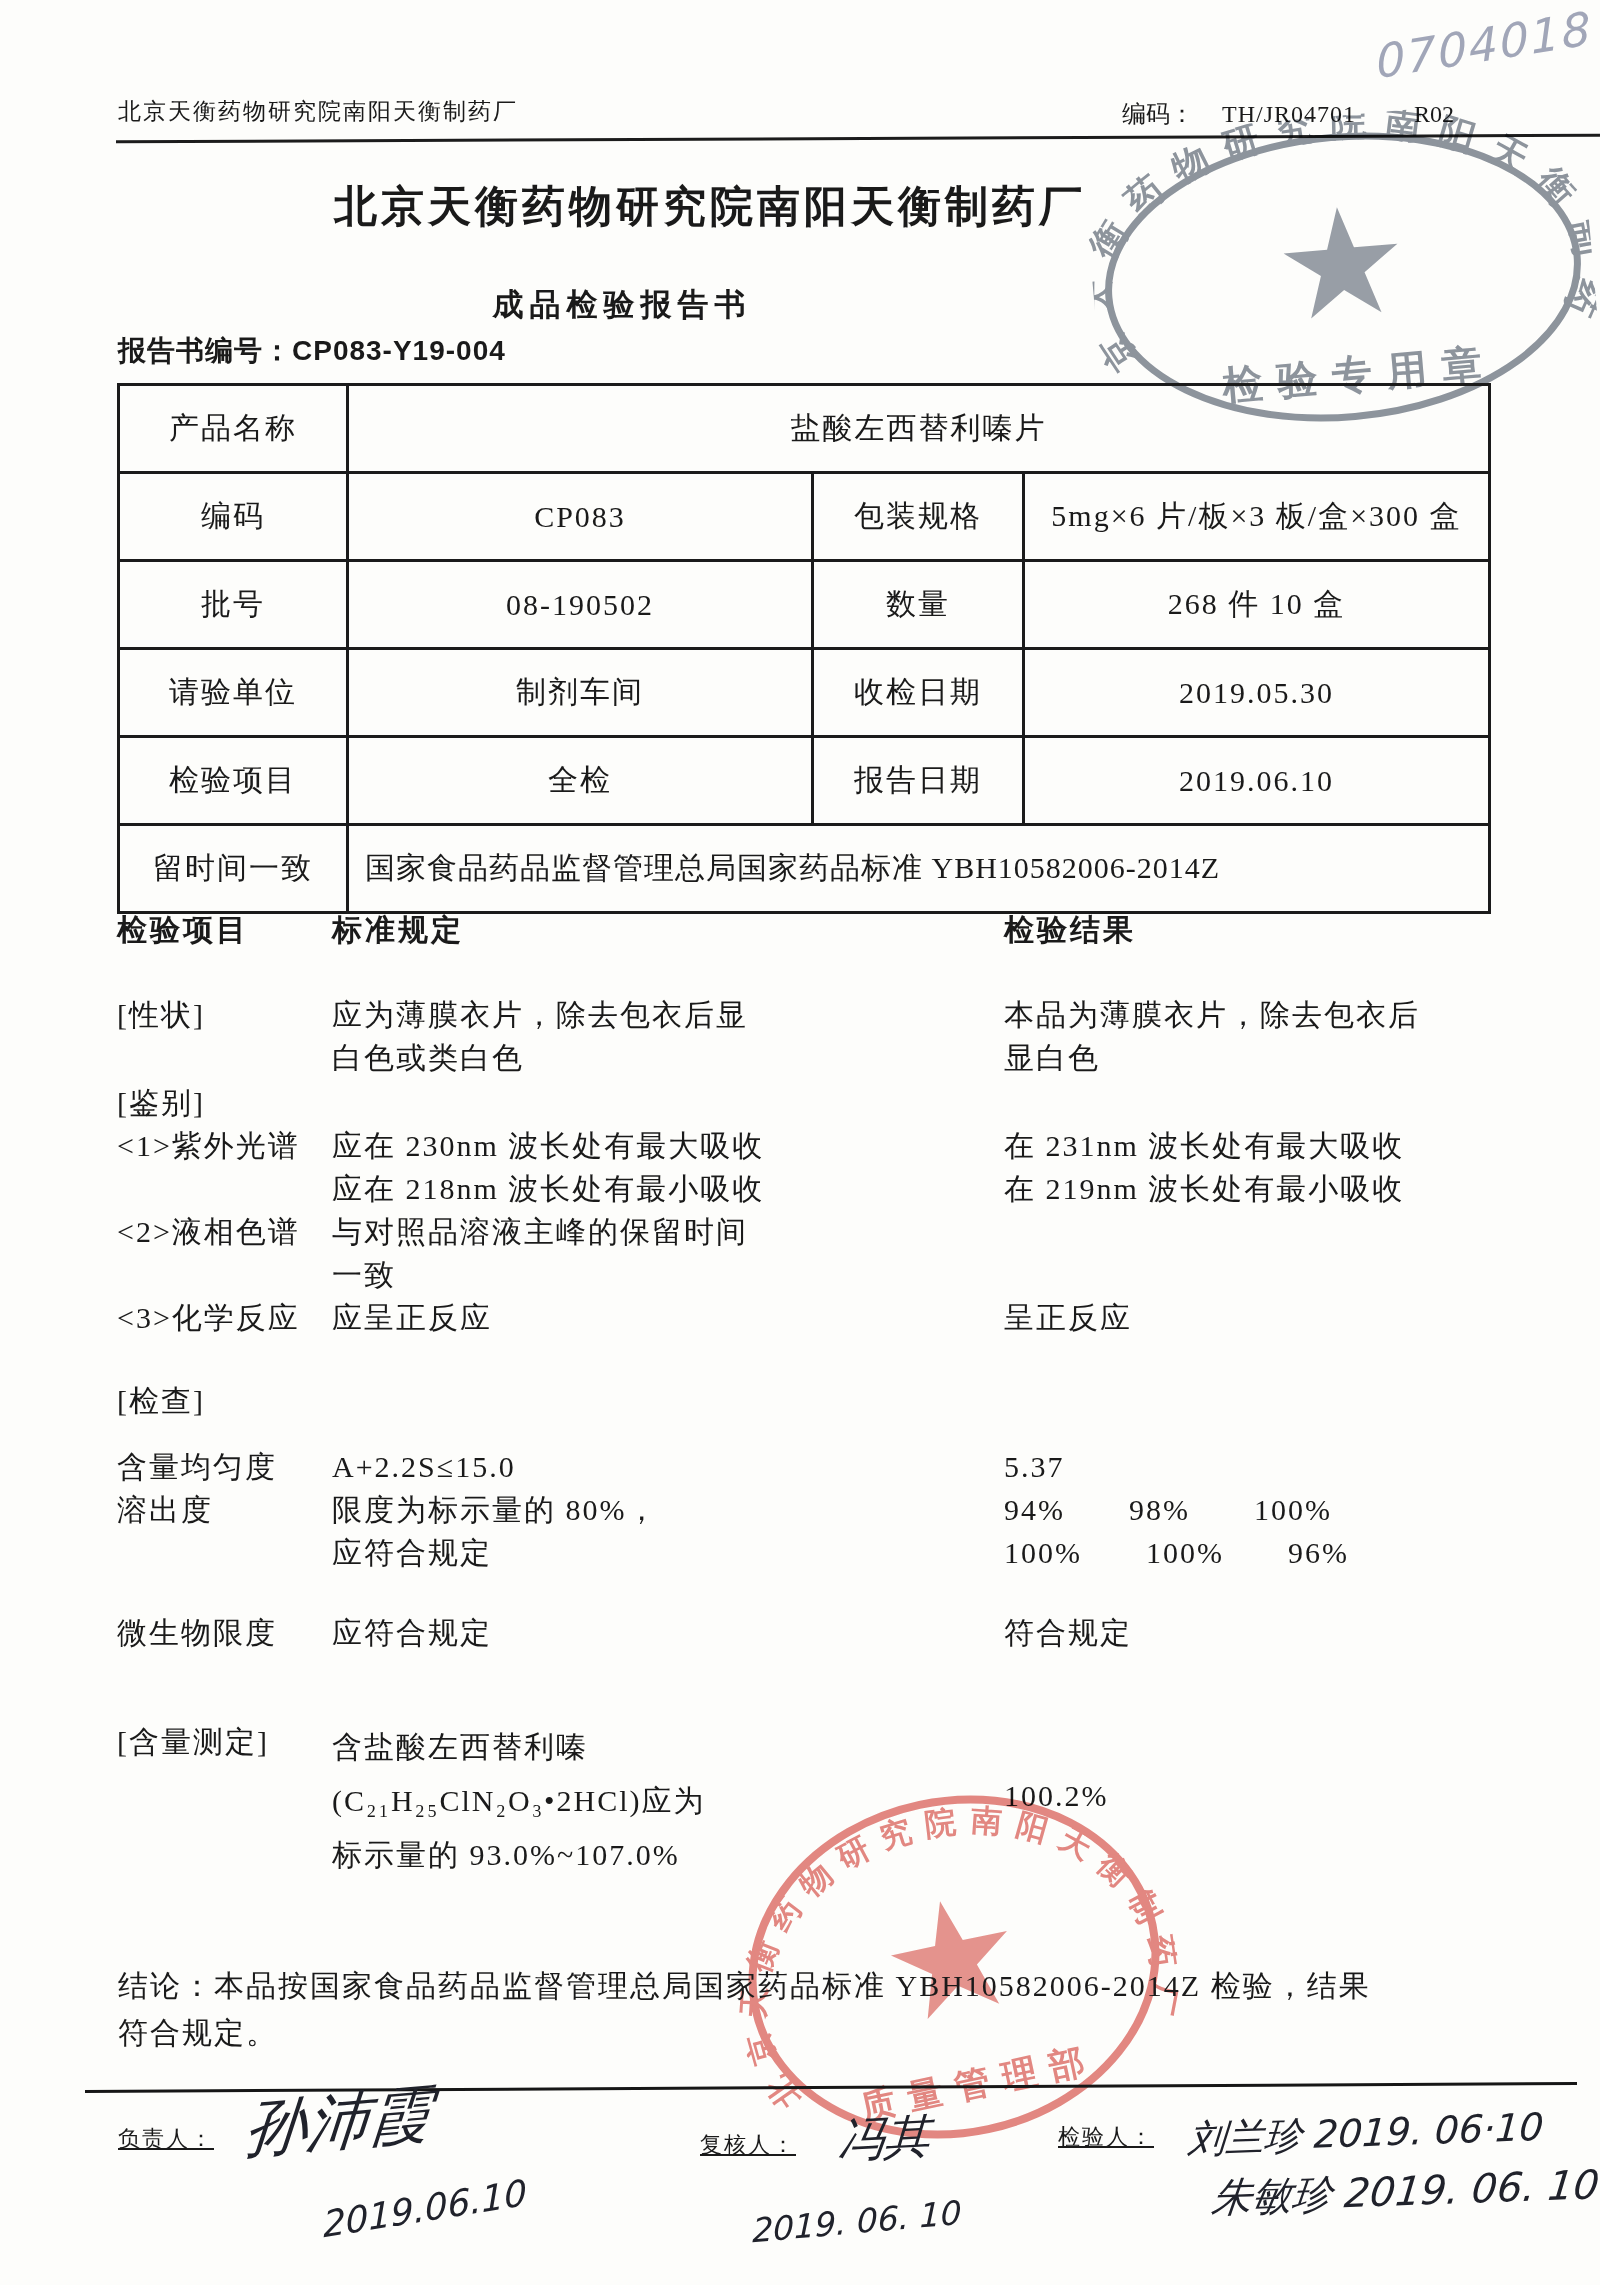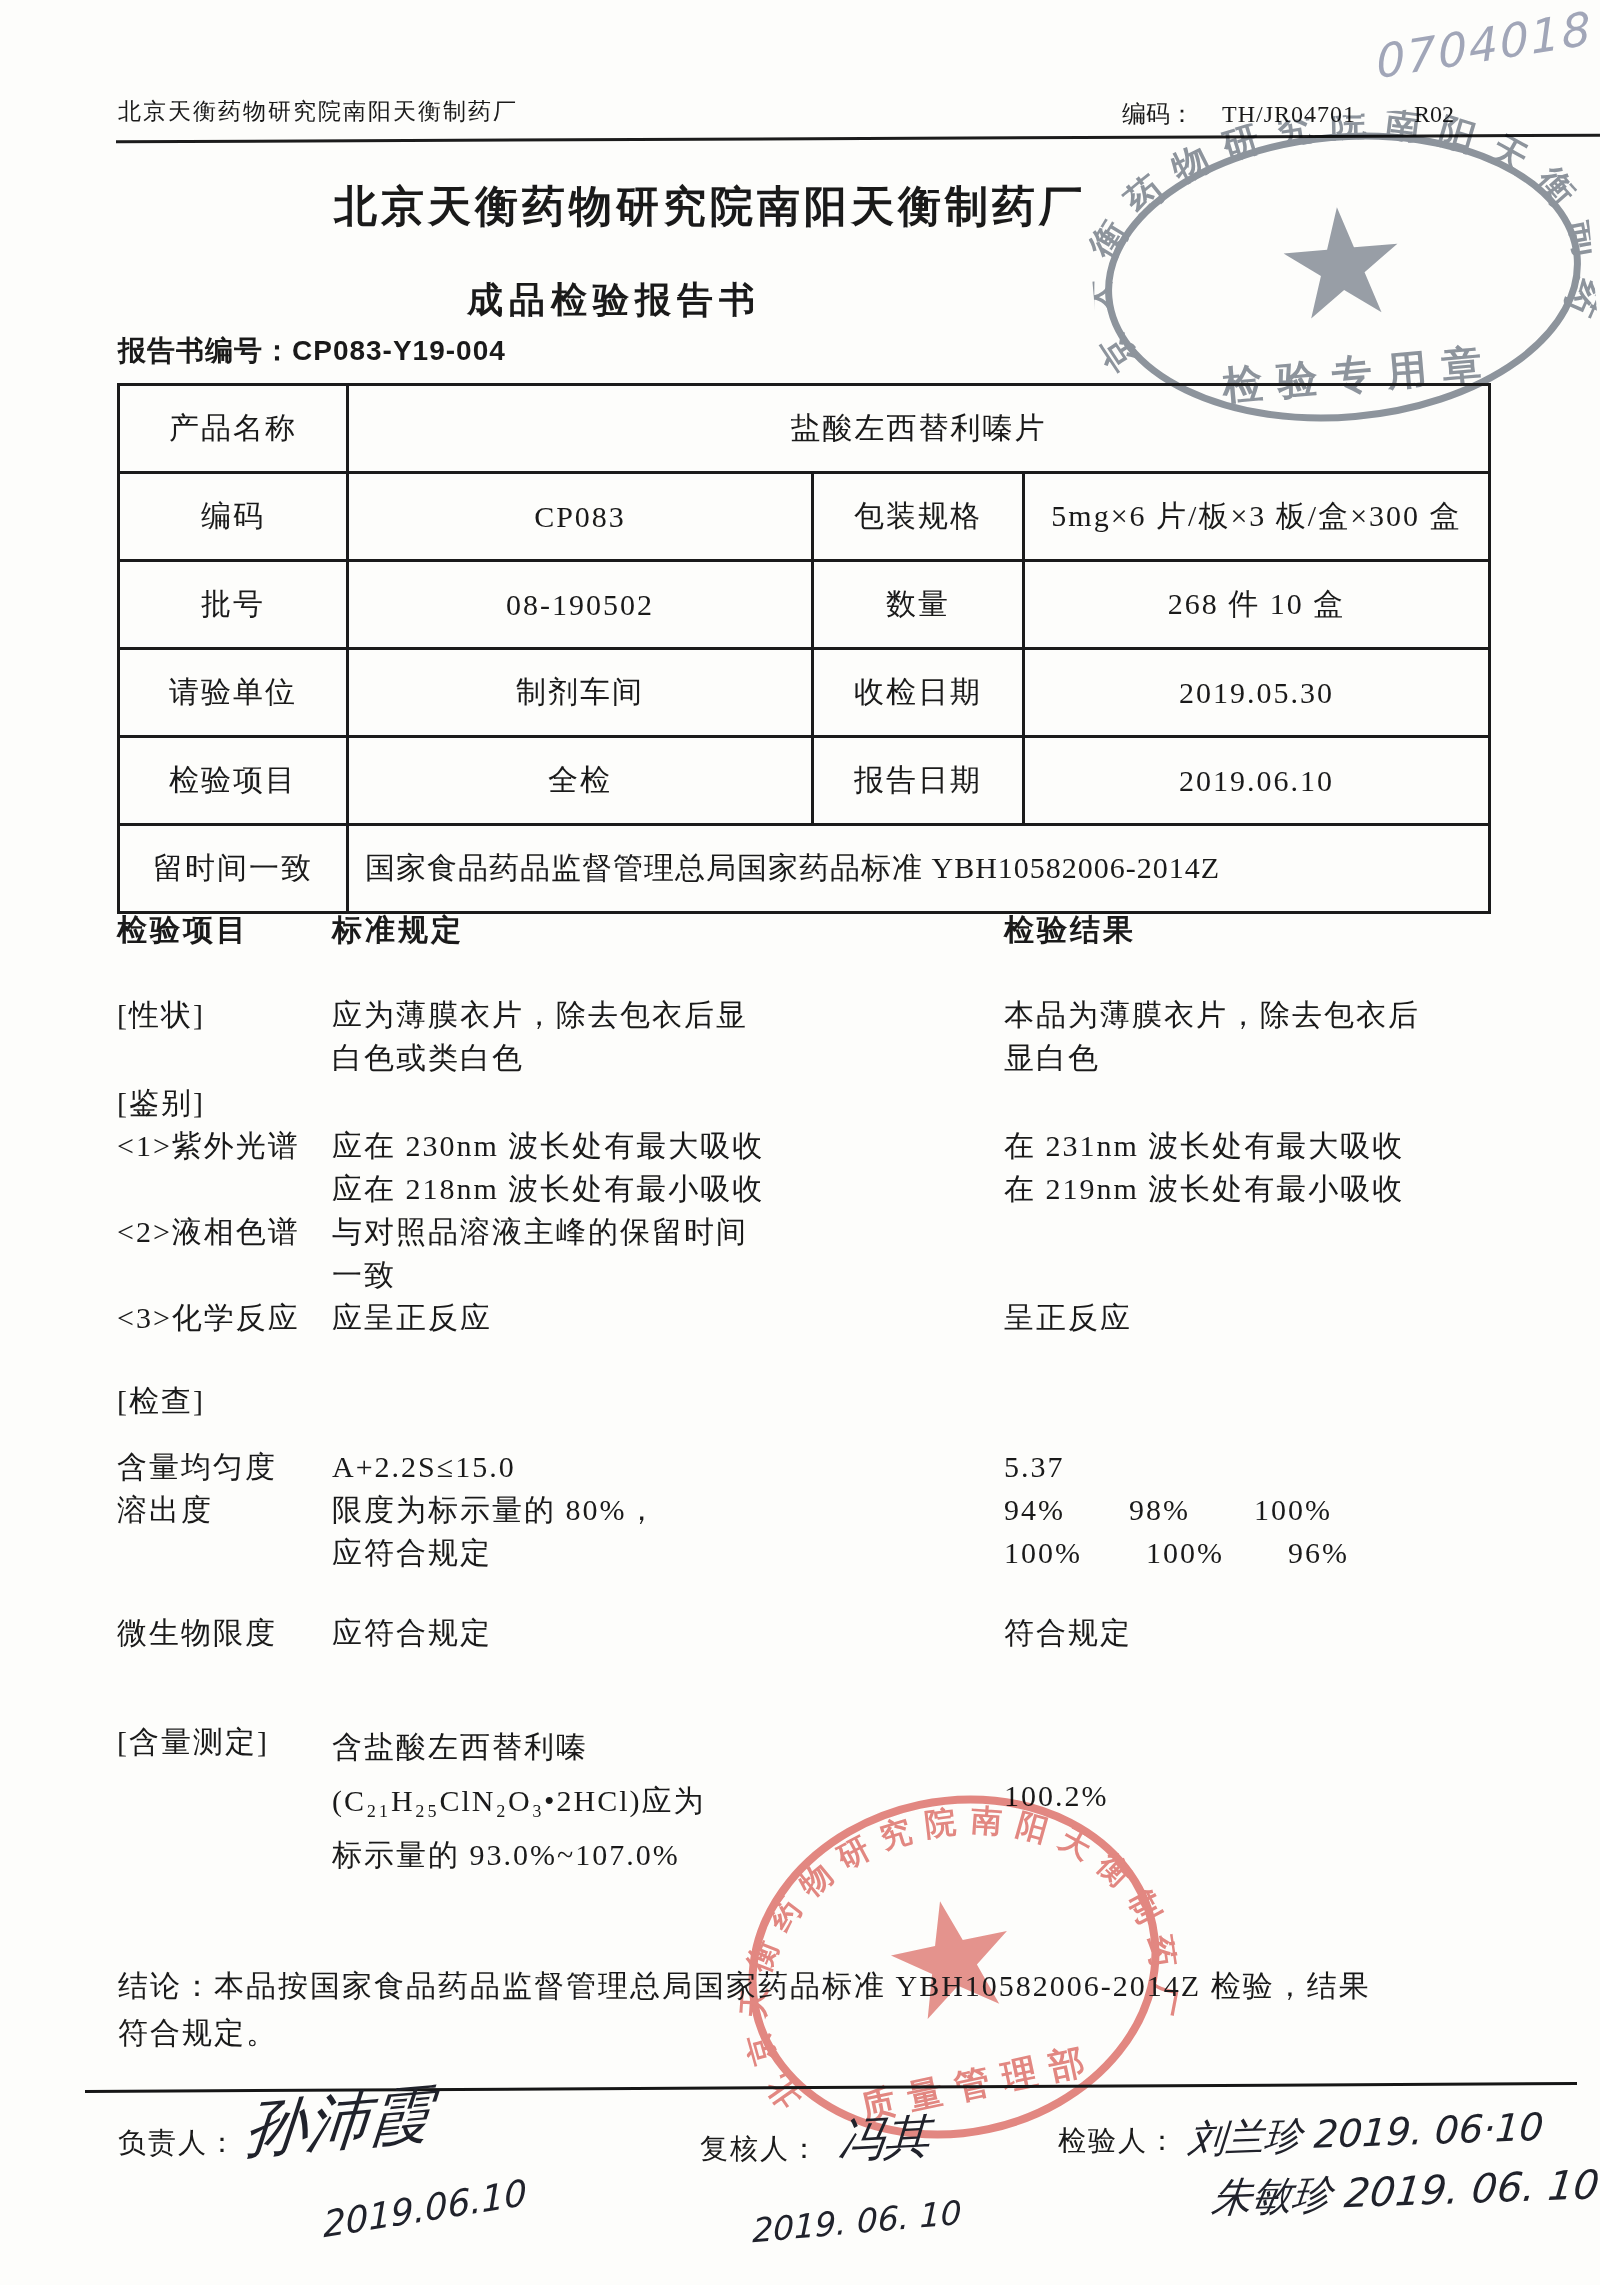--- a/index.html
+++ b/index.html
@@ -17,21 +17,21 @@
   
   .hdr-company{position:absolute;left:118px;top:96px;font-size:23px;letter-spacing:2px;}
   .hdr-code{position:absolute;left:1122px;top:98px;font-size:24px;white-space:nowrap;}
   .hdr-code .cv{margin-left:28px;letter-spacing:1px;}
   .hdr-code .rev{margin-left:58px;}
   .hdr-rule{position:absolute;left:116px;top:137px;width:1484px;height:3px;background:#1c1c1c;transform:rotate(-0.25deg);}
   
   .title-main{position:absolute;left:0;top:178px;width:1420px;text-align:center;
     font-size:43px;font-weight:bold;letter-spacing:4px;margin:0;}
   .title-sub{position:absolute;left:0;top:272px;width:1220px;text-align:center;
-    font-size:36px;font-weight:bold;letter-spacing:6px;margin:4px;}
+    font-size:31px;font-weight:bold;letter-spacing:6px;margin:12px;}
   .report-no{position:absolute;left:118px;top:332px;font-size:28px;font-weight:bold;
     font-family:"Liberation Sans","DejaVu Sans",sans-serif;letter-spacing:1px;}
   
   table.info{position:absolute;left:117px;top:383px;width:1374px;border-collapse:collapse;
     font-size:30px;}
   table.info td{border:3px solid #1b1b1b;text-align:center;height:85px;padding:0 6px;letter-spacing:2px;}
   table.info td.c1{width:214px;}
   table.info td.c2{width:450px;}
   table.info td.c3{width:196px;}
   table.info tr:last-child td.span-val{text-align:left;padding-left:16px;letter-spacing:1px;}
@@ -52,21 +52,21 @@
   [data-row="hanliang-ceding"] .result{padding-top:54px;}
   
   .stamp{position:absolute;mix-blend-mode:multiply;pointer-events:none;}
   .stamp-grey{left:1093px;top:116px;width:500px;height:322px;transform:rotate(-5deg);opacity:.88;}
   .stamp-red{left:733px;top:1786px;width:442px;height:362px;transform:rotate(-12deg);opacity:.8;}
   
   .conclusion{position:absolute;left:118px;top:1962px;width:1270px;font-size:30px;
     line-height:47px;letter-spacing:2px;}
   .sig-rule{position:absolute;left:85px;top:2086px;width:1492px;height:3px;background:#161616;transform:rotate(-0.3deg);}
   
-  .sig-label{position:absolute;font-size:28px;letter-spacing:2px;}
+  .sig-label{position:absolute;font-size:22px;letter-spacing:2px;text-decoration:underline;}
   .hand{position:absolute;color:#20222b;font-style:italic;
     font-family:"DejaVu Sans",sans-serif;white-space:nowrap;}
   .hand.h1{left:245px;top:2080px;font-size:62px;transform:rotate(-5deg) skewX(-10deg);}
   .hand.d1{left:322px;top:2188px;font-size:36px;transform:rotate(-9deg) skewX(-8deg);}
   .hand.h2{left:838px;top:2108px;font-size:46px;transform:rotate(-3deg) skewX(-6deg);}
   .hand.d2{left:752px;top:2202px;font-size:33px;transform:rotate(-5deg) skewX(-6deg);}
   .hand.h3{left:1188px;top:2108px;font-size:38px;transform:rotate(-2deg) skewX(-6deg);}
   .hand.h4{left:1212px;top:2164px;font-size:40px;transform:rotate(-2deg) skewX(-8deg);}
 </style>
 </head>

